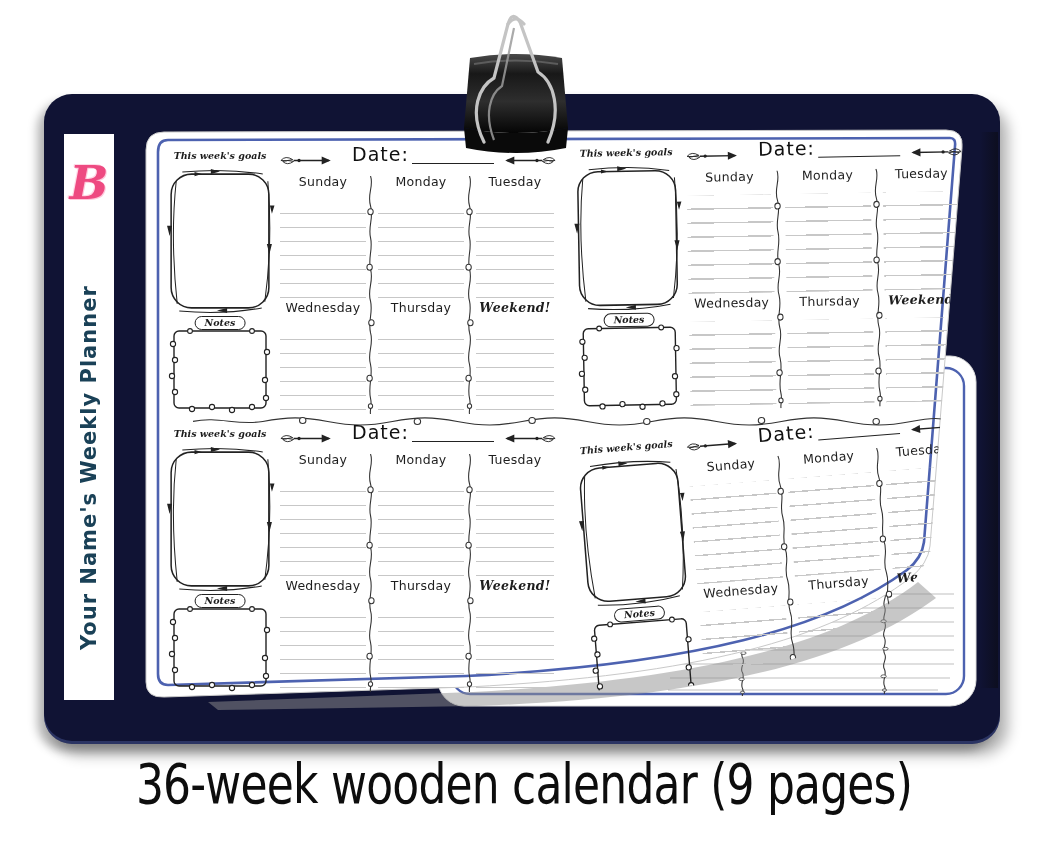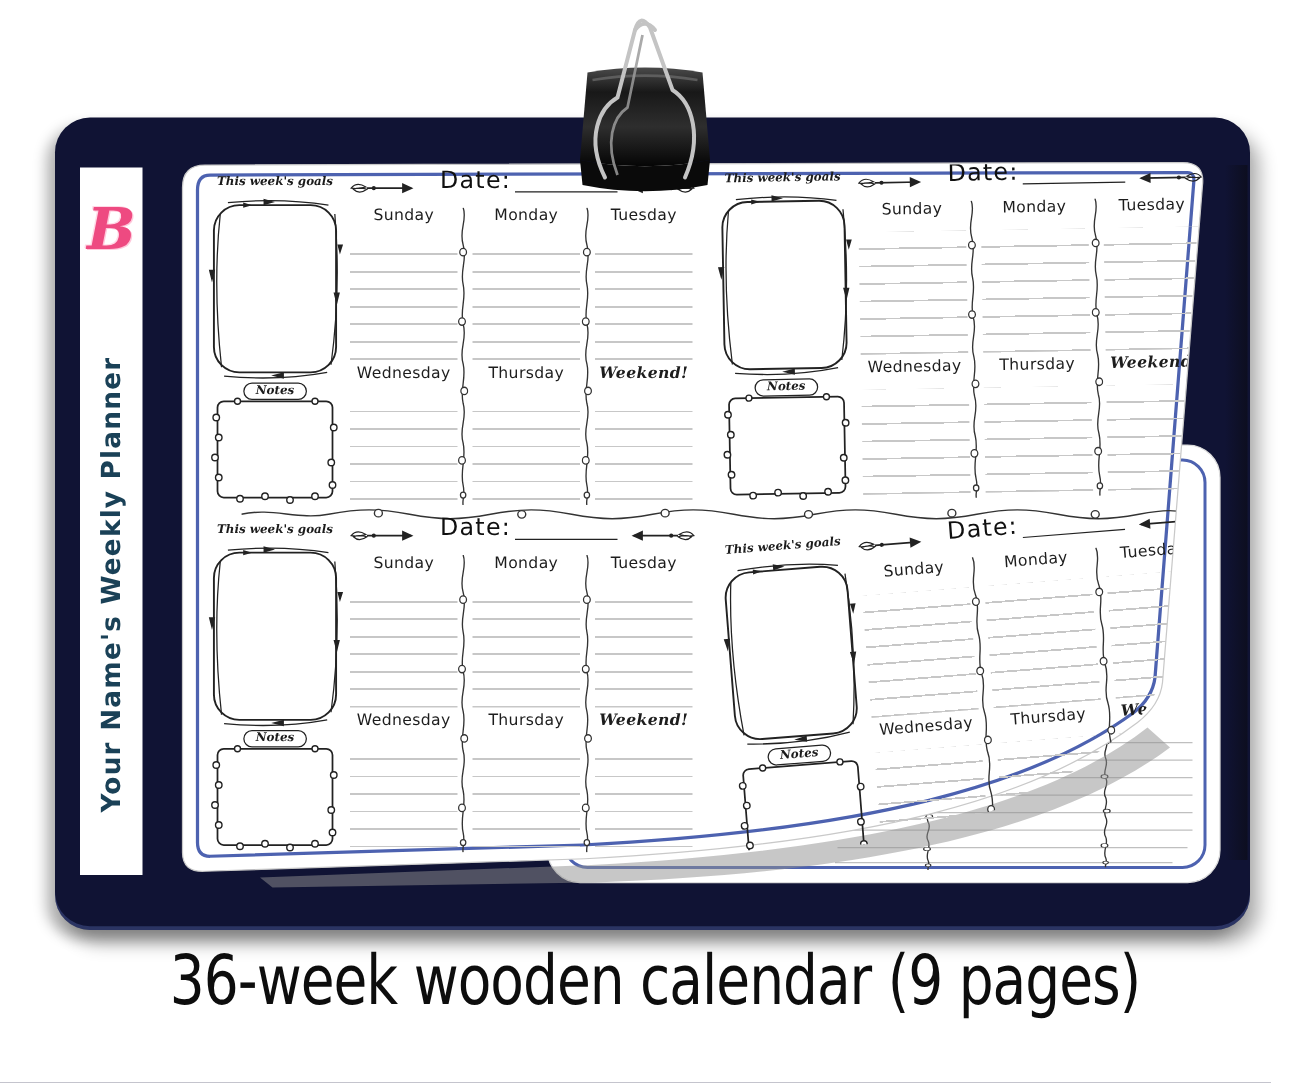--- a/index.html
+++ b/index.html
@@ -21,21 +21,21 @@
                writing-mode:vertical-rl;transform:rotate(180deg);
                font:600 21px "DejaVu Sans",sans-serif;color:#1a4157;
                letter-spacing:1px;white-space:nowrap;padding-bottom:14px;}
 
   
   .page-wrap{position:absolute;left:138px;top:126px;width:848px;height:588px;z-index:4;}
   .page-bg{position:absolute;left:0;top:0;}
   .stack-shadow{position:absolute;left:980px;top:132px;width:18px;height:556px;z-index:3;
                 background:linear-gradient(to right,rgba(15,15,25,0),rgba(10,10,15,.55));}
 
-  .page-content{position:absolute;left:0;top:0;width:848px;height:588px;
+  .page-content{position:absolute;left:0;top:10px;width:848px;height:588px;
       clip-path:polygon(1% 1.7%,97.2% 0.7%,93.4% 71.4%,91% 76.9%,81.6% 87.2%,66% 93.4%,38.9% 95.4%,3.1% 97.1%,0.9% 94.6%);}
 
   .h-squiggle{position:absolute;left:55px;top:277px;width:758px;height:15px;}
 
   
   .week-block{position:absolute;width:392px;height:266px;}
   .goals-label{position:absolute;left:0;top:0;width:112px;text-align:center;
                font:italic 600 9.5px "DejaVu Serif",serif;color:#1c1c1c;}
   .arrow{position:absolute;top:4px;width:58px;height:13px;}
   .arrow-r{left:116px;}

